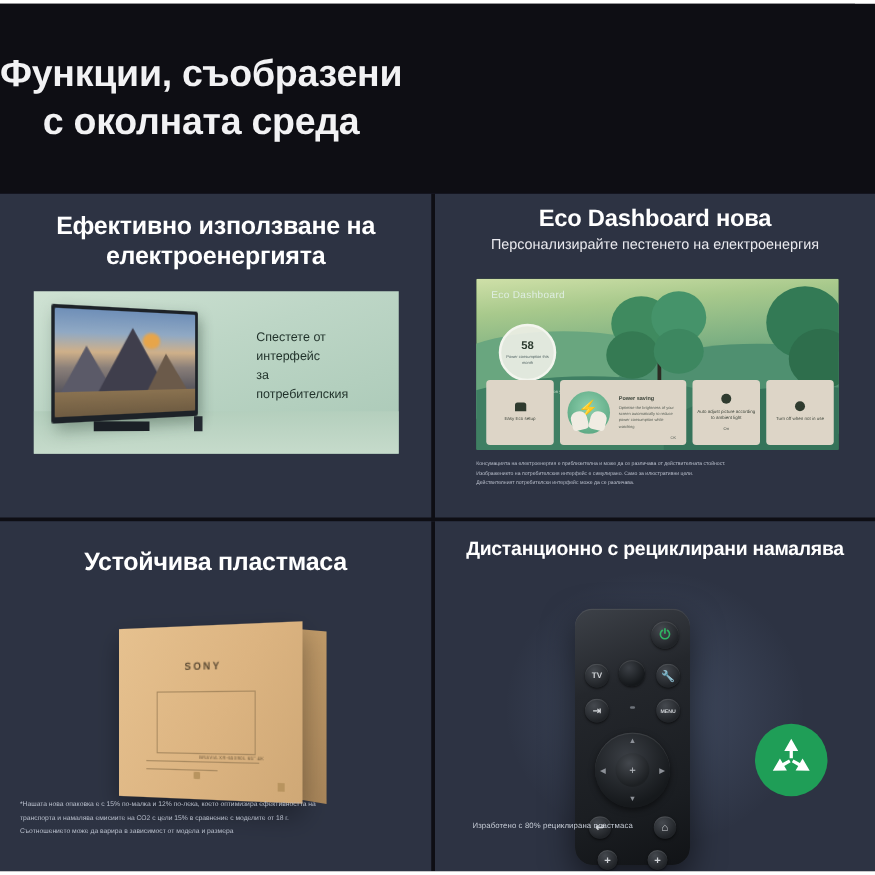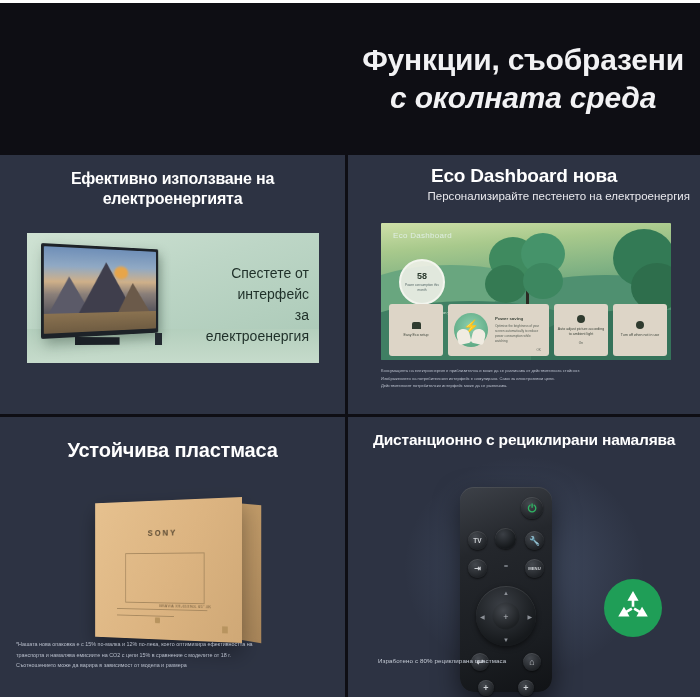--- a/index.html
+++ b/index.html
@@ -7,39 +7,39 @@
   body {
     font-family:"Liberation Sans", sans-serif;
     -webkit-font-smoothing:antialiased;
   }
   .page { position:relative; width:700px; height:700px; background:#0e0e14; overflow:hidden; }
   .top-rule { position:absolute; top:0; left:0; width:700px; height:3px; background:#ffffff; }
   .bottom-rule { position:absolute; bottom:0; left:0; width:700px; height:3px; background:#ffffff; }
 
   
   .hero { position:absolute; top:3px; left:0; width:684px; height:152px; background:#0e0e14;
-          display:flex; align-items:center; justify-content:flex-end; }
+          display:flex; align-items:center; justify-content:flex-start; }
   .hero h1 { color:#f2f2f4; font-size:30px; line-height:1.28; font-weight:700; text-align:center;
              letter-spacing:-0.2px; }
-  .hero h1 .l2 { display:block;font-style:italic; }
+  .hero h1 .l2 { display:block; }
 
   
   .grid { position:absolute; top:155px; left:0; width:700px; height:542px;
           display:grid; grid-template-columns:348px 352px; grid-template-rows:262px 280px;
           gap:0; background:#0e0e14; }
   .panel { background:#2d3343; position:relative; overflow:hidden; }
   .panel.tl { border-right:3px solid #0e0e14; border-bottom:3px solid #0e0e14; }
   .panel.tr { border-bottom:3px solid #0e0e14; }
   .panel.bl { border-right:3px solid #0e0e14; }
 
   .p-title { color:#ffffff; font-weight:700; text-align:center; letter-spacing:-0.2px; }
-  .p-sub   { color:#e9e9ee; text-align:right; }
-
-  
-  .tl .p-title { font-size:16px; line-height:1.22; margin:14px 16px 12px; }
+  .p-sub   { color:#e9e9ee; text-align:center; }
+
+  
+  .tl .p-title { font-size:20px; line-height:1.22; margin:14px 16px 12px; }
   .tv-figure { position:absolute; left:27px; top:78px; width:292px; height:130px;
                background:linear-gradient(160deg,#cfe2d3 0%,#bdd6c6 40%,#a9c8b6 100%);
                overflow:hidden; }
   .tv-floor { position:absolute; left:0; bottom:0; width:100%; height:34px;
               background:linear-gradient(#b4cfbd,#c6dbcb); }
   .tv-body { position:absolute; left:14px; top:10px; width:144px; height:96px;
              background:#1d2228; border-radius:2px;
              transform:perspective(320px) rotateY(20deg); transform-origin:left center;
              box-shadow:4px 6px 14px rgba(20,40,30,.35); }
   .tv-screen { position:absolute; left:3px; top:3px; right:3px; bottom:5px; border-radius:1px;
@@ -53,22 +53,22 @@
            border-right:36px solid transparent; border-bottom:56px solid #3f3e4c; background:none; }
   .mtn.c { left:86px; bottom:18px; width:0; height:0; border-left:20px solid transparent;
            border-right:24px solid transparent; border-bottom:34px solid #6b5a4a; background:none; }
   .sun { position:absolute; left:82px; top:18px; width:18px; height:14px; border-radius:50%;
          background:#e7a54a; filter:blur(1px); }
   .ground { position:absolute; left:0; right:0; bottom:0; height:20px;
             background:linear-gradient(#8a7250,#6f5c42); }
   .tv-stand { position:absolute; left:48px; top:104px; width:50px; height:8px; background:#1b2026;
               transform:perspective(320px) rotateY(20deg); transform-origin:left center; }
   .tv-foot  { position:absolute; left:128px; top:100px; width:7px; height:12px; background:#242a31; }
-  .tv-caption { position:absolute; right:10px; top:30px; width:104px; text-align:right;
-                color:#1f3029; font-size:14px; line-height:1.5; }
+  .tv-caption { position:absolute; right:10px; top:30px; width:104px; 
+                color:#1f3029; font-size:10px; line-height:1.5; }
 
   
   .tr .p-title { font-size:19px; margin:10px 12px 0; }
   .tr .p-sub { font-size:11.5px; margin:3px 10px 0; }
   .eco-shot { position:absolute; left:33px; top:68px; width:290px; height:137px;
               background:#25402f; overflow:hidden; border-radius:1px; }
   .eco-sky { position:absolute; inset:0;
              background:linear-gradient(175deg,#cfe0a8 0%,#a8c98c 18%,#7fb183 40%,#4f8f6a 68%,#2f6b50 100%); }
   .hill { position:absolute; border-radius:50% 50% 0 0; }
   .hill.h1 { left:-30px; top:42px;  width:200px; height:70px; background:#69a67f; }
@@ -219,21 +219,21 @@
             <div class="mtn c"></div>
             <div class="ground"></div>
           </div>
         </div>
         <div class="tv-stand"></div>
         <div class="tv-foot"></div>
         <div class="tv-caption">
           <div>Спестете от</div>
           <div>интерфейс</div>
           <div>за</div>
-          <div>електроенергия</div>
+          <div>потребителския</div>
         </div>
       </div>
     </div>
 
     <div class="panel tr">
       <div class="p-title">Eco Dashboard нова</div>
       <div class="p-sub">Персонализирайте пестенето на електроенергия</div>
 
       <div class="eco-shot">
         <div class="eco-sky"></div>

